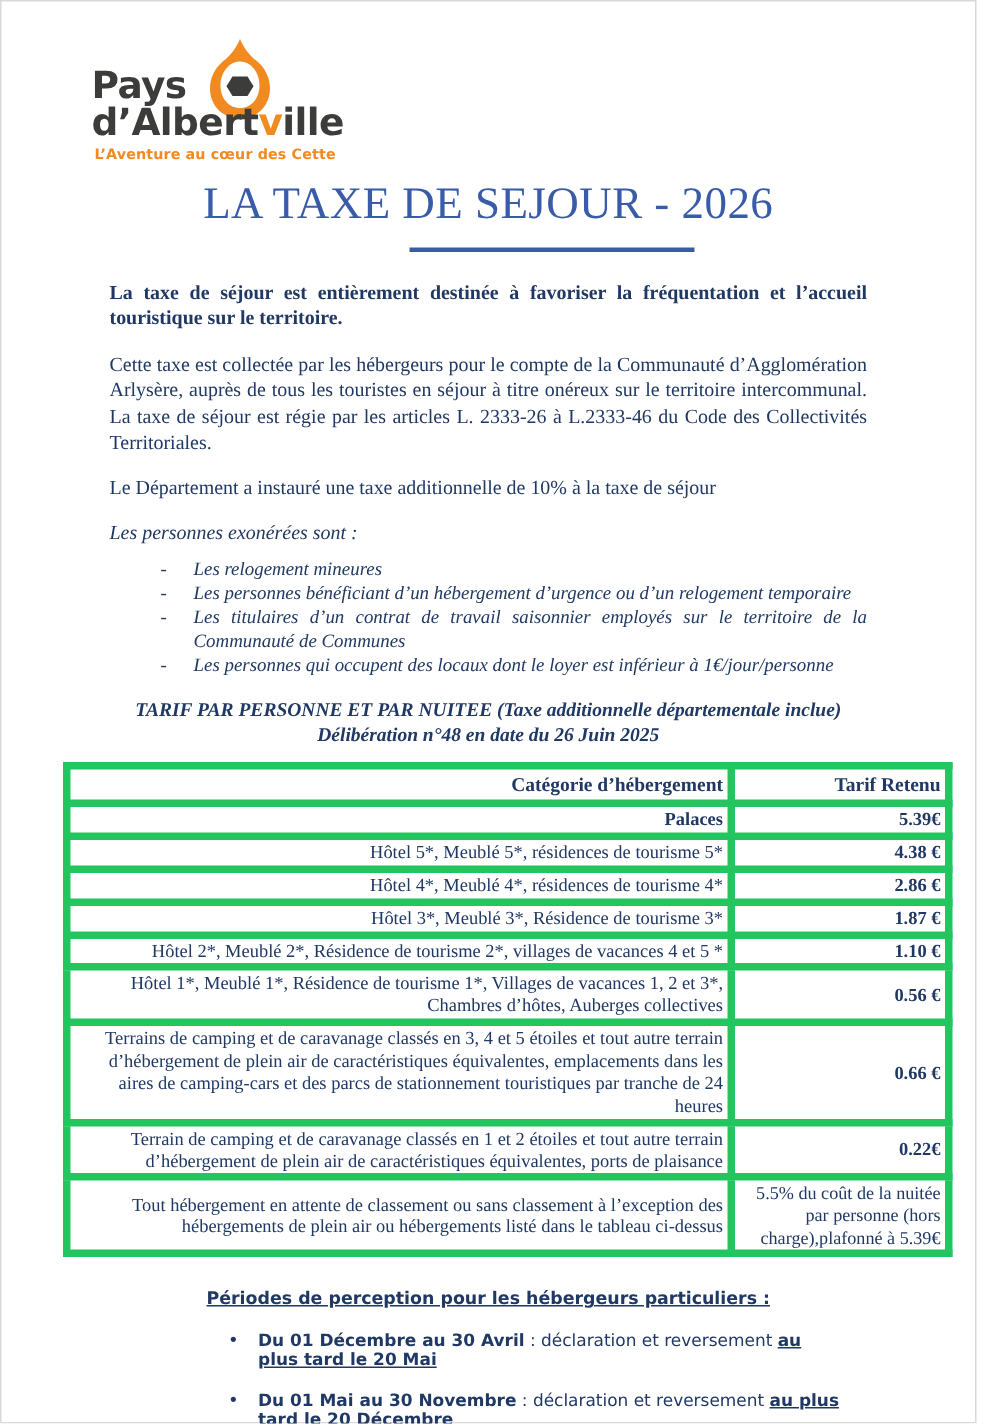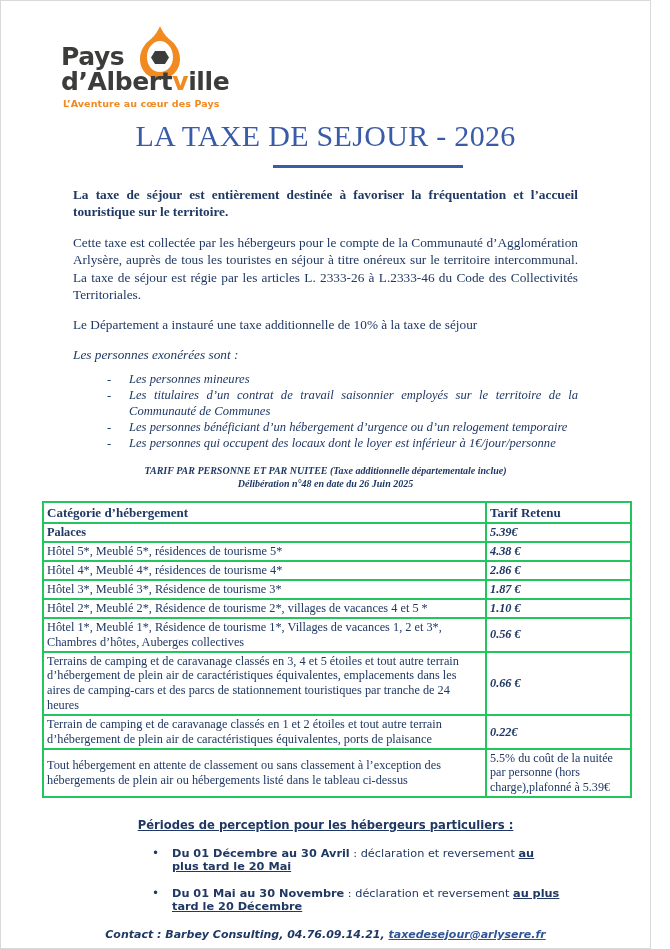--- a/index.html
+++ b/index.html
@@ -143,57 +143,56 @@
     left: 4px;
     top: 0;
   }
 
   
   .tarif-head {
     margin-top: 14px;
     text-align: center;
     font-style: italic;
     font-weight: bold;
-    font-size: 10px;
+    font-size: 13px;
     line-height: 1.27;
     color: #1f3864;
   }
   .tarif-head .l1 { display: block; }
   .tarif-head .l2 { display: block; }
 
   
   table.tarif {
     margin-top: 10px;
     border-collapse: collapse;
     width: 588px;
     margin-left: -31px;
     table-layout: fixed;
   }
   table.tarif col.c1 { width: 443px; }
   table.tarif col.c2 { width: 145px; }
   table.tarif td, table.tarif th {
-    border: 2px solid #22c55e;
-    text-align: left;
+    border: 5px solid #22c55e;
+    text-align: right;
     vertical-align: middle;
     padding: 1px 3px;
     font-size: 12.3px;
     line-height: 1.21;
     color: #1f3864;
   }
   table.tarif th {
     font-weight: bold;
     font-size: 13px;
     padding: 2px 3px;
   }
   table.tarif td.bold, table.tarif td.cat-bold {
     font-weight: bold;
   }
   table.tarif td.price {
     font-weight: bold;
-    font-style: italic;
   }
   table.tarif td.note {
     font-weight: normal;
     font-size: 12.1px;
     border-radius: 23px;
   }
 
   
   .periods {
     margin-top: 20px;
@@ -253,41 +252,41 @@
         <svg viewBox="0 0 54 56" width="54" height="56" aria-hidden="true">
           <path d="M27 1 C24 8 21 11 18 14 C11 19 7 26 7 34 C7 45 15 54 27 54 C39 54 47 45 47 34 C47 26 43 19 36 14 C33 11 30 8 27 1 Z
                    M27 16 C34 16 40 23 40 32 C40 41 34 47 27 47 C20 47 14 41 14 32 C14 23 20 16 27 16 Z" fill="#f08a21"></path>
           <path d="M22 26 L32 26 L36 32.5 L32 39 L22 39 L18 32.5 Z" fill="#3c3c3b"></path>
         </svg>
       </div>
       <div class="logo-text">
         <span class="logo-line1">Pays</span>
         <span class="logo-line2"><span>d’Albert</span><span class="accent">v</span><span>ille</span></span>
       </div>
-      <div class="logo-tag">L’Aventure au cœur des Pays</div>
+      <div class="logo-tag">L’Aventure au cœur des Cette</div>
     </div>
   </div>
 
   <div class="doc-title">LA TAXE DE SEJOUR - 2026</div>
   <div class="title-rule"></div>
 
   <div class="content">
 
     <p class="para lead">La taxe de séjour est entièrement destinée à favoriser la fréquentation et l’accueil touristique sur le territoire.</p>
 
     <p class="para">Cette taxe est collectée par les hébergeurs pour le compte de la Communauté d’Agglomération Arlysère, auprès de tous les touristes en séjour à titre onéreux sur le territoire intercommunal. La taxe de séjour est régie par les articles L. 2333-26 à L.2333-46 du Code des Collectivités Territoriales.</p>
 
     <p class="para single">Le Département a instauré une taxe additionnelle de 10% à la taxe de séjour</p>
 
     <p class="exo-head">Les personnes exonérées sont :</p>
 
     <ul class="exo-list">
-      <li>Les personnes mineures</li>
+      <li>Les relogement mineures</li>
+      <li>Les personnes bénéficiant d’un hébergement d’urgence ou d’un relogement temporaire</li>
       <li>Les titulaires d’un contrat de travail saisonnier employés sur le territoire de la Communauté de Communes</li>
-      <li>Les personnes bénéficiant d’un hébergement d’urgence ou d’un relogement temporaire</li>
       <li>Les personnes qui occupent des locaux dont le loyer est inférieur à 1€/jour/personne</li>
     </ul>
 
     <div class="tarif-head">
       <span class="l1">TARIF PAR PERSONNE ET PAR NUITEE (Taxe additionnelle départementale inclue)</span>
       <span class="l2">Délibération n°48 en date du 26 Juin 2025</span>
     </div>
 
     <table class="tarif">
       <colgroup>

